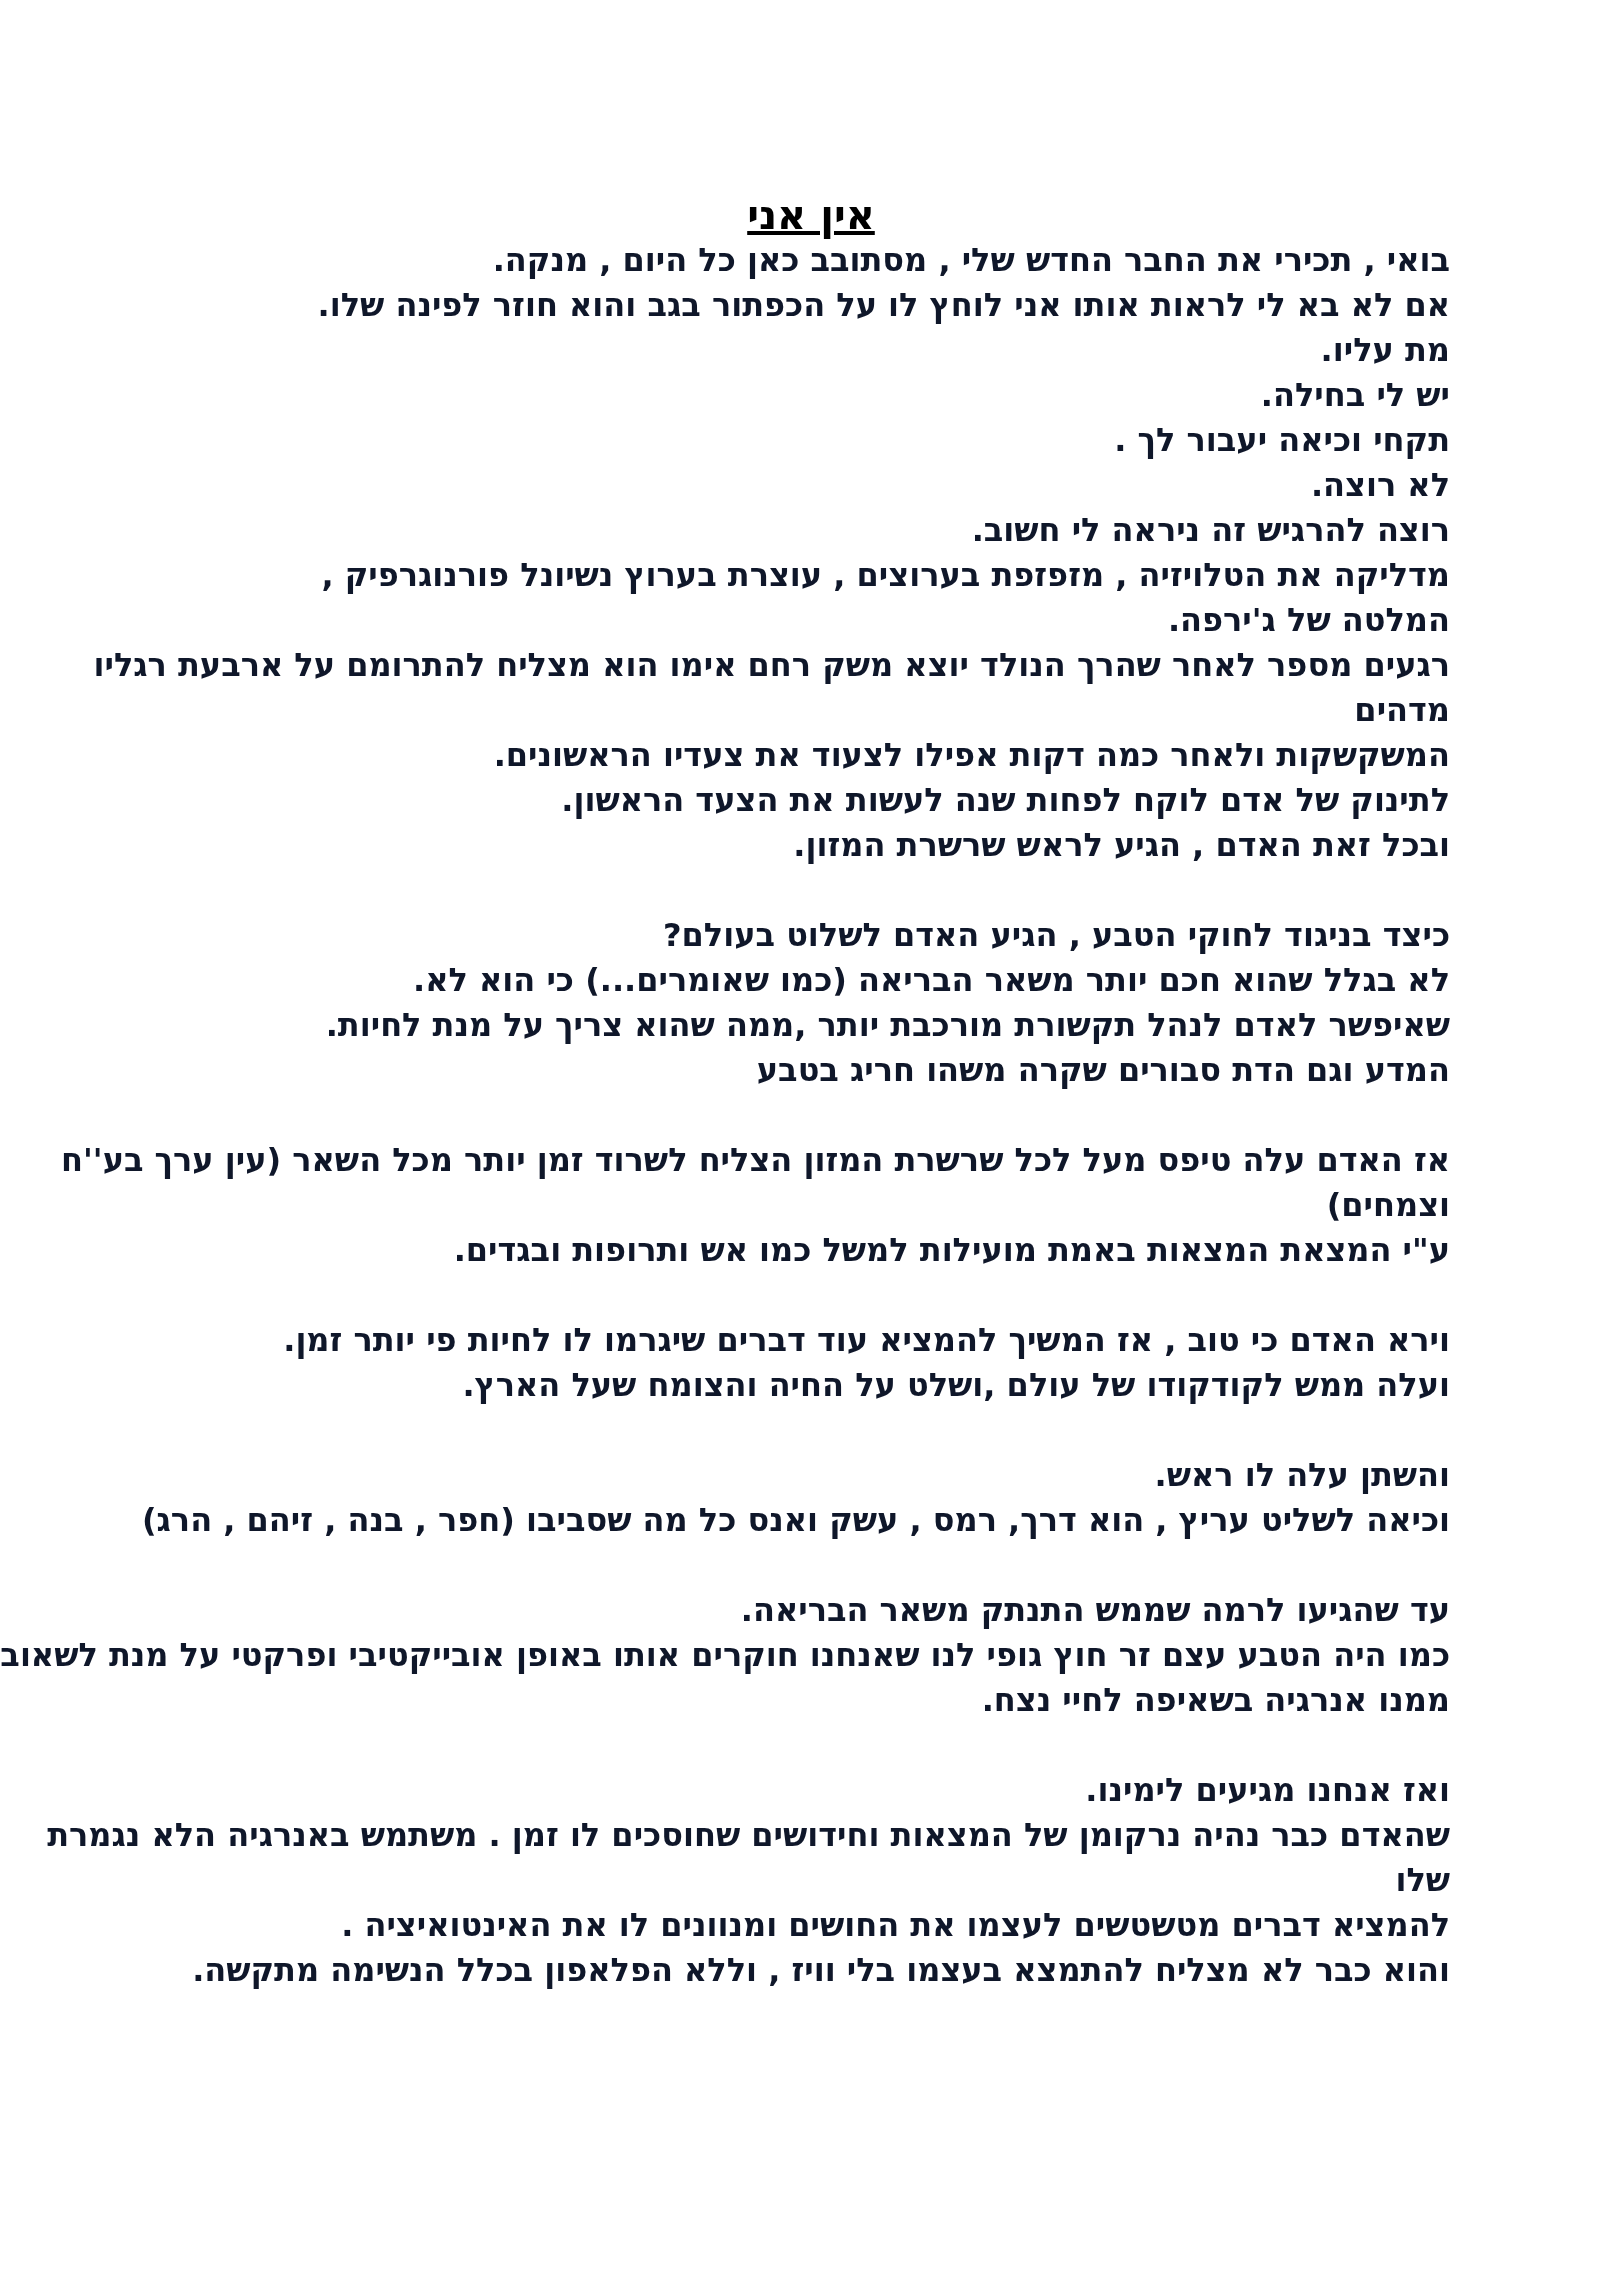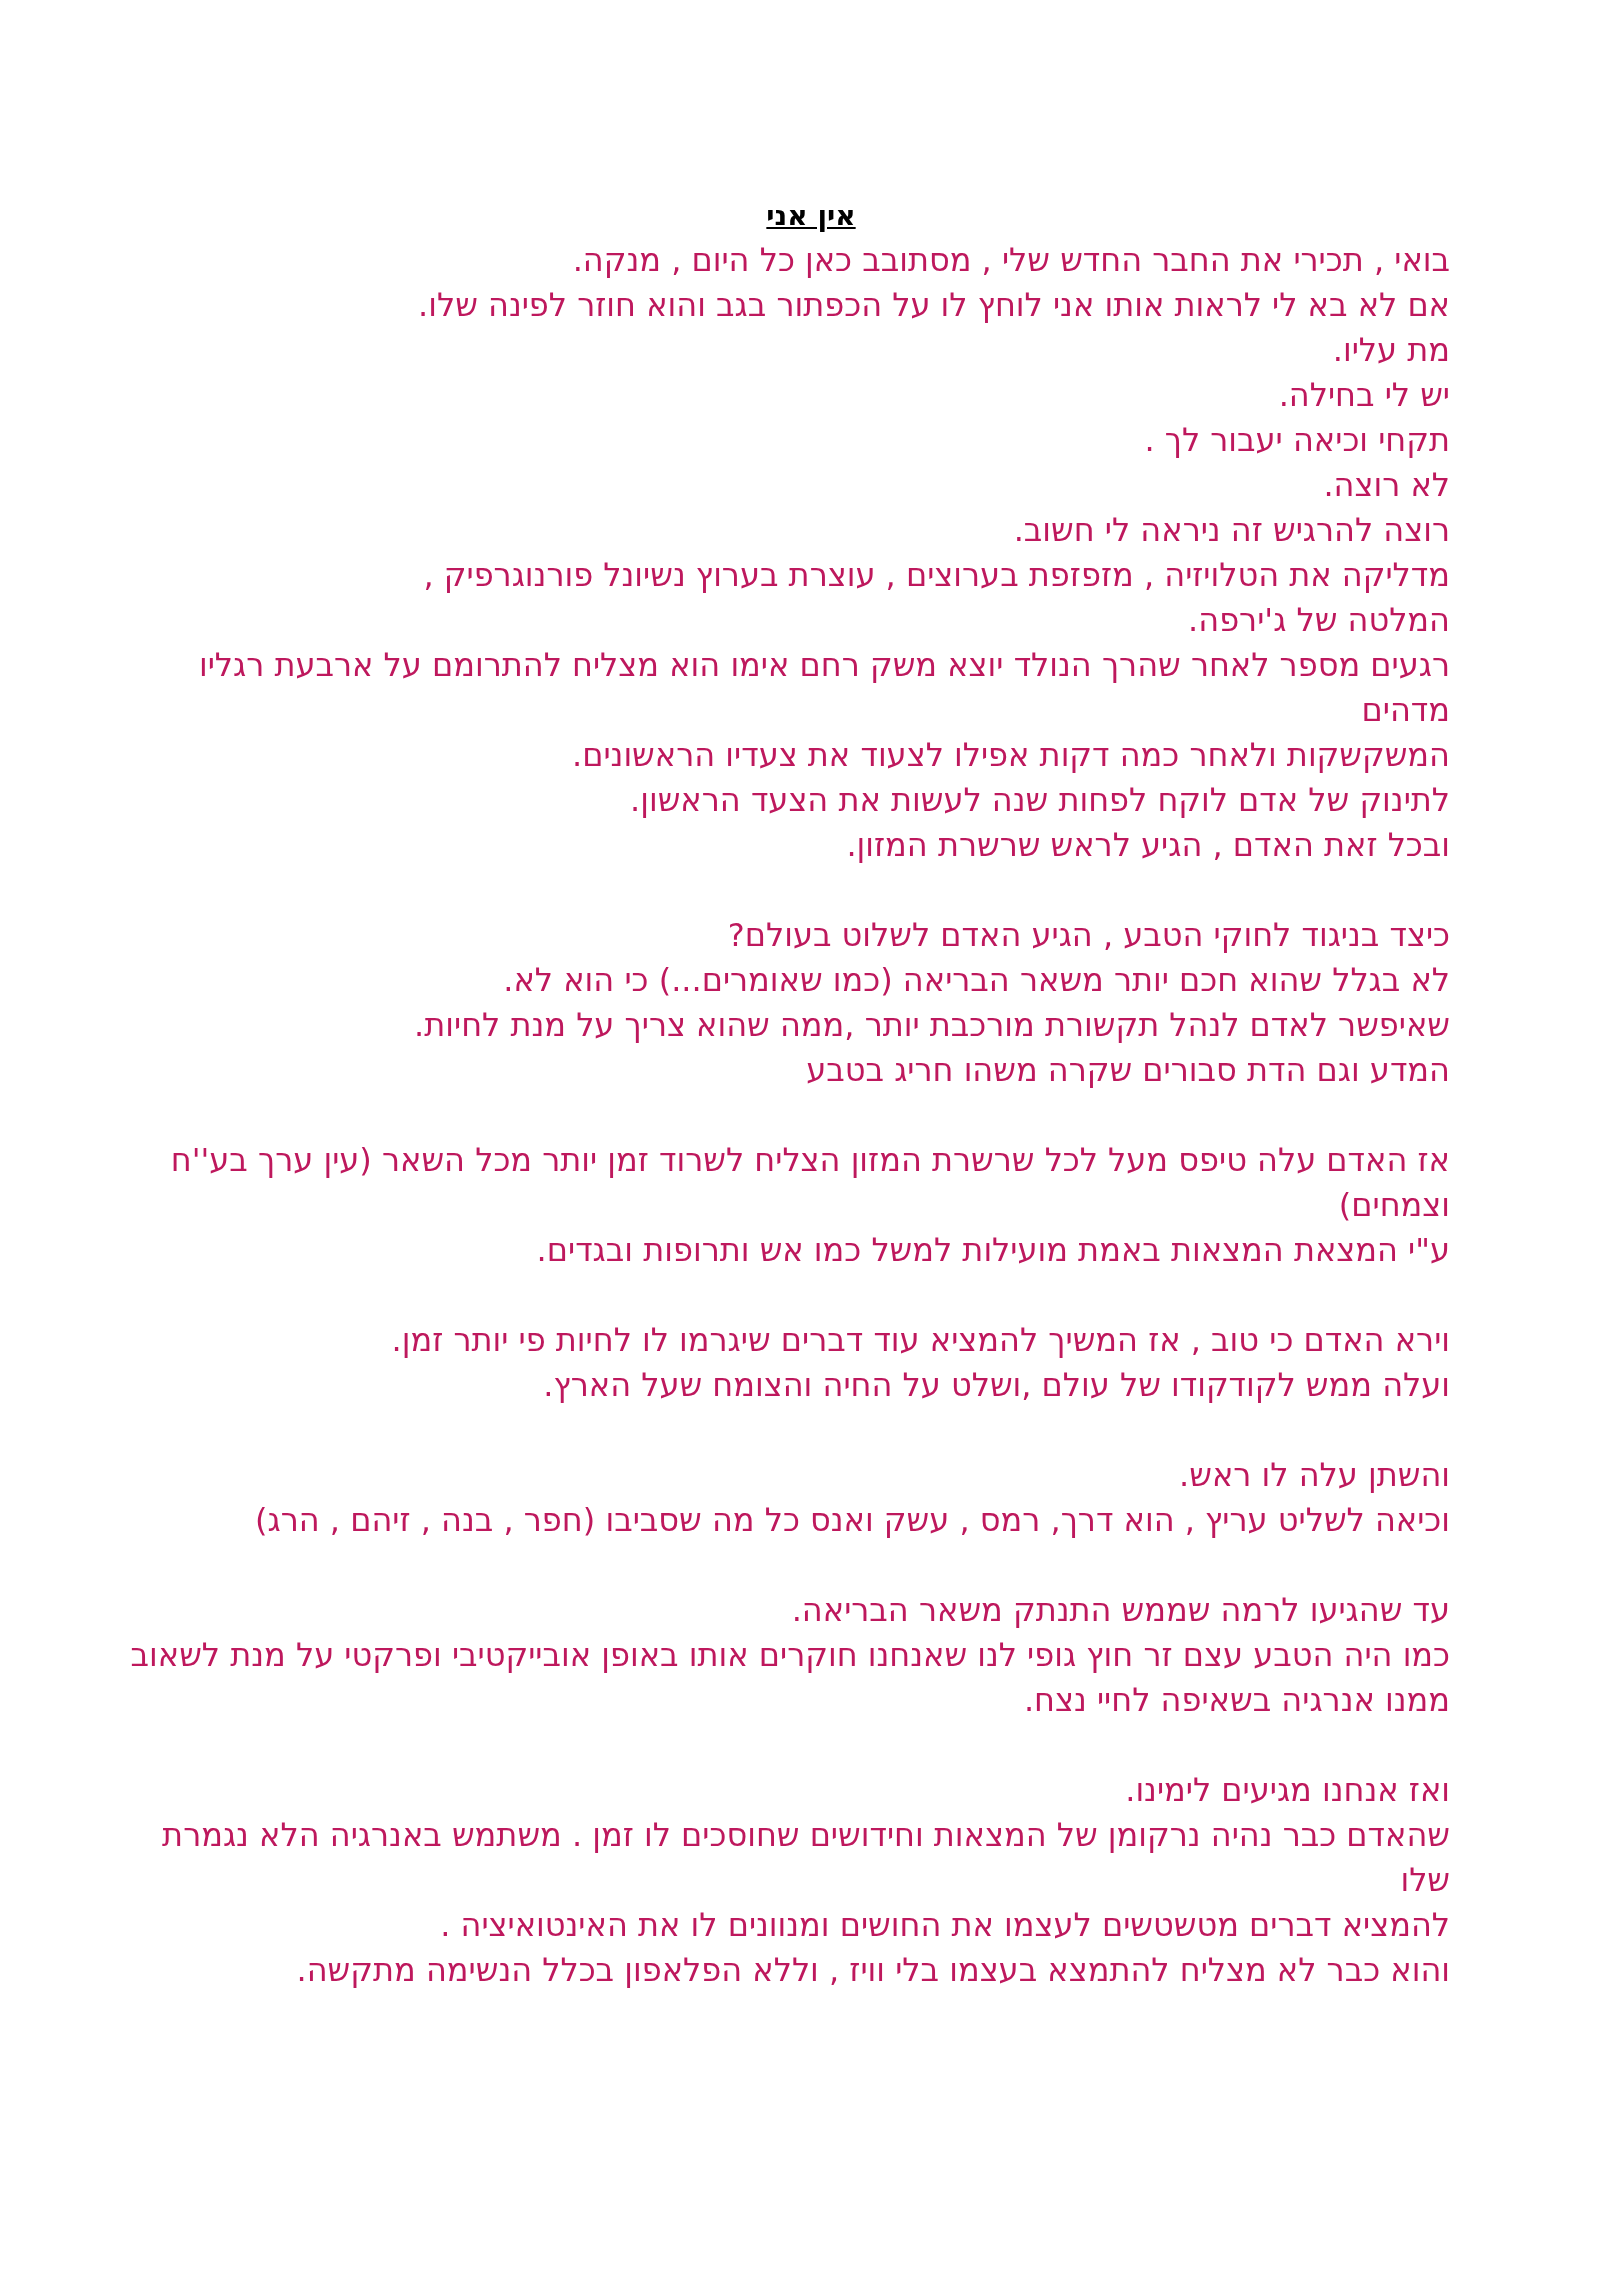--- a/index.html
+++ b/index.html
@@ -23,33 +23,34 @@
     position: absolute;
     top: 193px;
     right: 173px;
     width: 1278px;
     direction: rtl;
   }
   .line {
     height: 45px;
     line-height: 45px;
     font-size: 32px;
-    color: #be185d;
+    color: #0f172a;
     white-space: nowrap;
     text-align: right;
     unicode-bidi: plaintext;
     direction: rtl;
+    font-weight: bold;
   }
   .line.blank {
     
   }
   .doc-title {
     height: 45px;
     line-height: 45px;
-    font-size: 28px;
+    font-size: 40px;
     color: #000000;
     font-weight: 700;
     text-decoration: underline;
     text-align: center;
     white-space: nowrap;
   }
 </style>
 </head>
 <body>
 

